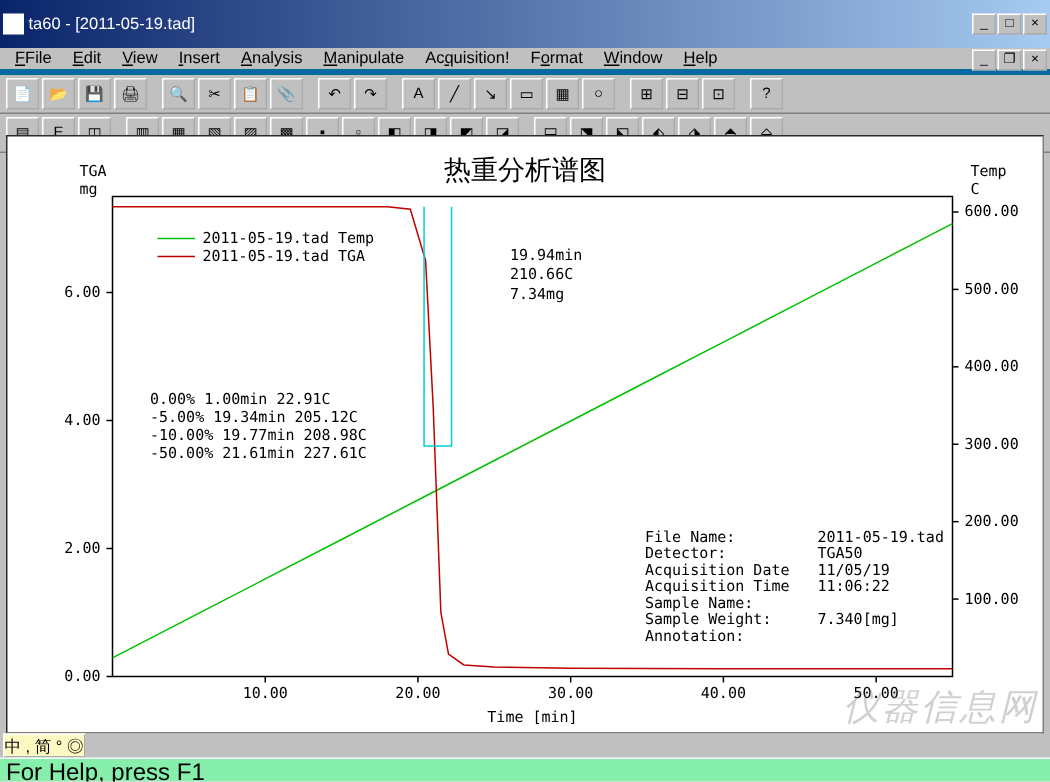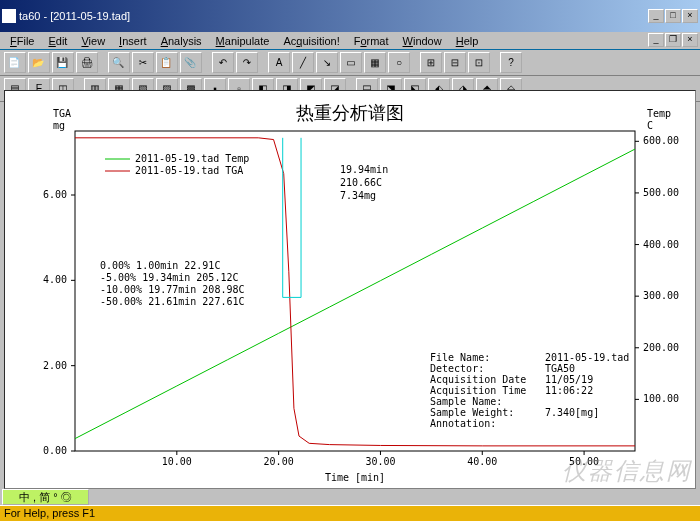--- a/index.html
+++ b/index.html
@@ -2,32 +2,32 @@
 <html><head>
 <meta charset="utf-8">
 <style>
   * { box-sizing: border-box; margin: 0; padding: 0; }
   body { font-family: "MS Sans Serif", Tahoma, sans-serif; font-size: 11px; background: #c0c0c0; width: 700px; height: 521px; overflow: hidden; position: relative; }
   .titlebar { background: linear-gradient(to right, #0a246a, #a6caf0); color: #fff; height: 18px; display: flex; align-items: center; padding: 16px 2px; font-size: 11px; }
   .titlebar .icon { width: 14px; height: 14px; background: #fff; margin-right: 3px; }
   .titlebar .title { flex: 1; }
   .titlebar .btns { display: flex; gap: 1px; }
   .titlebar .btn { width: 16px; height: 14px; background: #c0c0c0; border: 1px outset #fff; font-size: 9px; text-align: center; line-height: 10px; color: #000; cursor: pointer; }
-  .menubar { background: #c0c0c0; height: 18px; display: flex; align-items: center; padding: 0 4px; gap: 2px; border-bottom: 1px solid #0369a1; position: relative; }
+  .menubar { background: #c0c0c0; height: 18px; display: flex; align-items: center; padding: 0 4px; gap: 2px; border-bottom: 4px solid #0369a1; position: relative; }
   .menuitem { padding: 1px 6px; cursor: pointer; }
   .menuitem u { text-decoration: underline; }
   .mdi-btns { position: absolute; right: 2px; top: 1px; display: flex; gap: 1px; }
   .mdi-btns .btn { width: 16px; height: 14px; background: #c0c0c0; border: 1px outset #fff; font-size: 9px; text-align: center; line-height: 10px; cursor: pointer; }
   .toolbar { background: #c0c0c0; height: 26px; display: flex; align-items: center; padding: 2px 4px; gap: 2px; border-bottom: 1px solid #808080; }
   .tbtn { width: 22px; height: 21px; background: #c0c0c0; border: 1px outset #fff; display: flex; align-items: center; justify-content: center; cursor: pointer; font-size: 10px; }
   .tsep { width: 6px; }
   .content { position: absolute; top: 90px; left: 4px; right: 4px; bottom: 32px; background: #fff; border: 1px inset #808080; }
   .plot { position: absolute; inset: 0; }
-  .statusbar { position: absolute; bottom: 0; left: 0; right: 0; height: 16px; background: #eab308; border-top: 1px solid #fff; padding: 1px 4px; font-size: 11px; }
-  .ime { position: absolute; bottom: 16px; left: 2px; height: 16px; background: #bef264; border: 1px outset #fff; padding: 0 16px; font-size: 11px; display: flex; align-items: center; gap: 2px; }
+  .statusbar { position: absolute; bottom: 0; left: 0; right: 0; height: 16px; background: #86efac; border-top: 1px solid #fff; padding: 1px 4px; font-size: 16px; }
+  .ime { position: absolute; bottom: 16px; left: 2px; height: 16px; background: #fef9c3; border: 1px outset #fff; padding: 0 0; font-size: 11px; display: flex; align-items: center; gap: 2px; }
   text { font-family: "SimSun", monospace; }
   .watermark { position: absolute; right: 8px; bottom: 34px; font-size: 24px; color: rgba(120,120,120,0.35); font-family: SimSun; font-style: italic; letter-spacing: 2px; }
 </style>
 </head>
 <body>
 
 <div class="titlebar">
   <div class="icon"></div>
   <div class="title">ta60 - [2011-05-19.tad]</div>
   <div class="btns">

